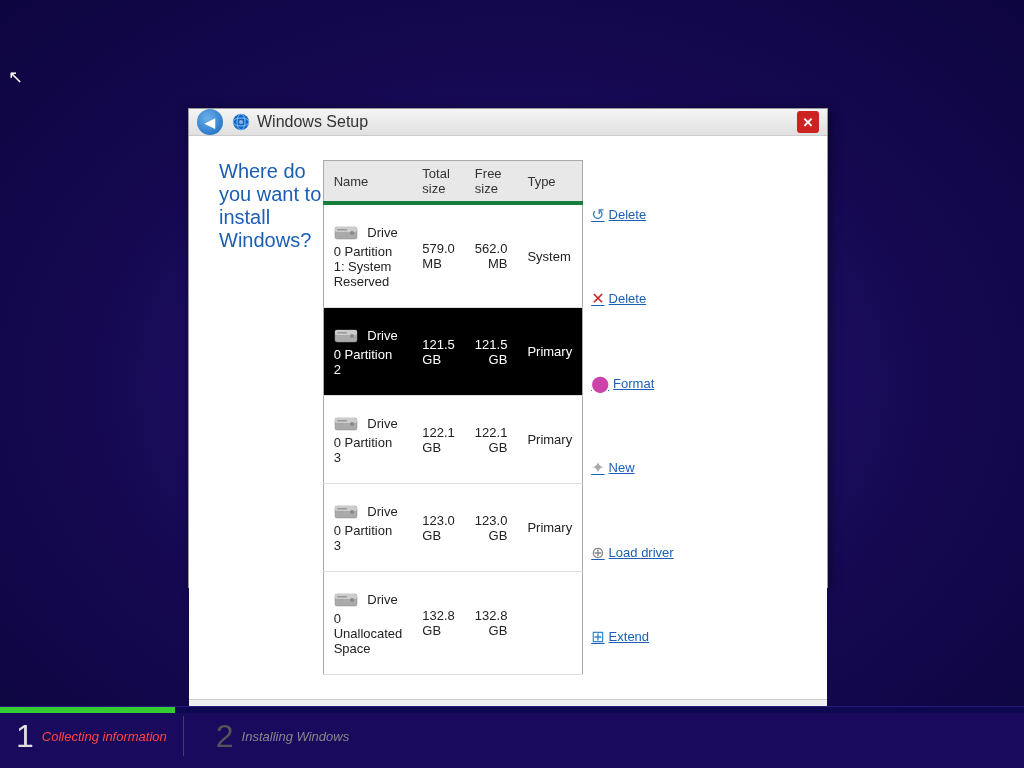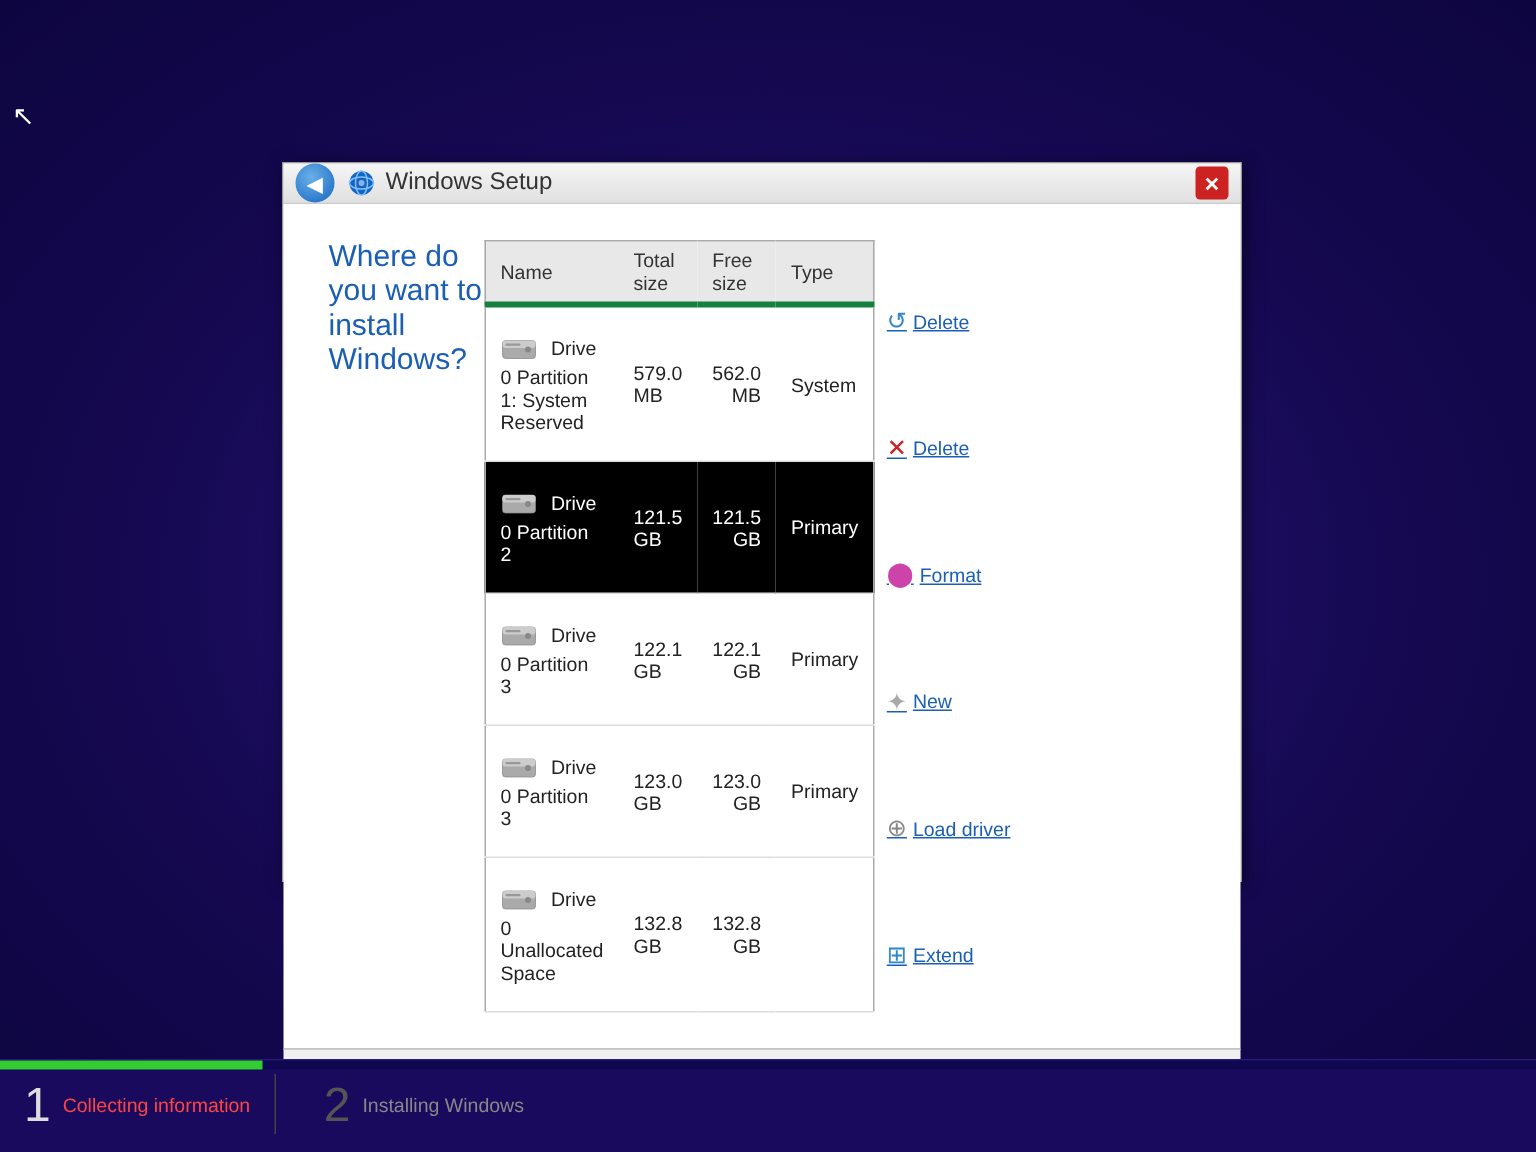--- a/index.html
+++ b/index.html
@@ -251,20 +251,21 @@
       font-weight: 100;
       color: #ddd;
       margin-right: 8px;
       line-height: 1;
     }
 
     .step-label {
       font-size: 13px;
       display: flex;
       flex-direction: column;
+      font-style: italic;
     }
 
     .step-label-text {
       color: #ff4444;
       font-size: 13px;
     }
 
     .step-label-text.inactive {
       color: #888;
     }

